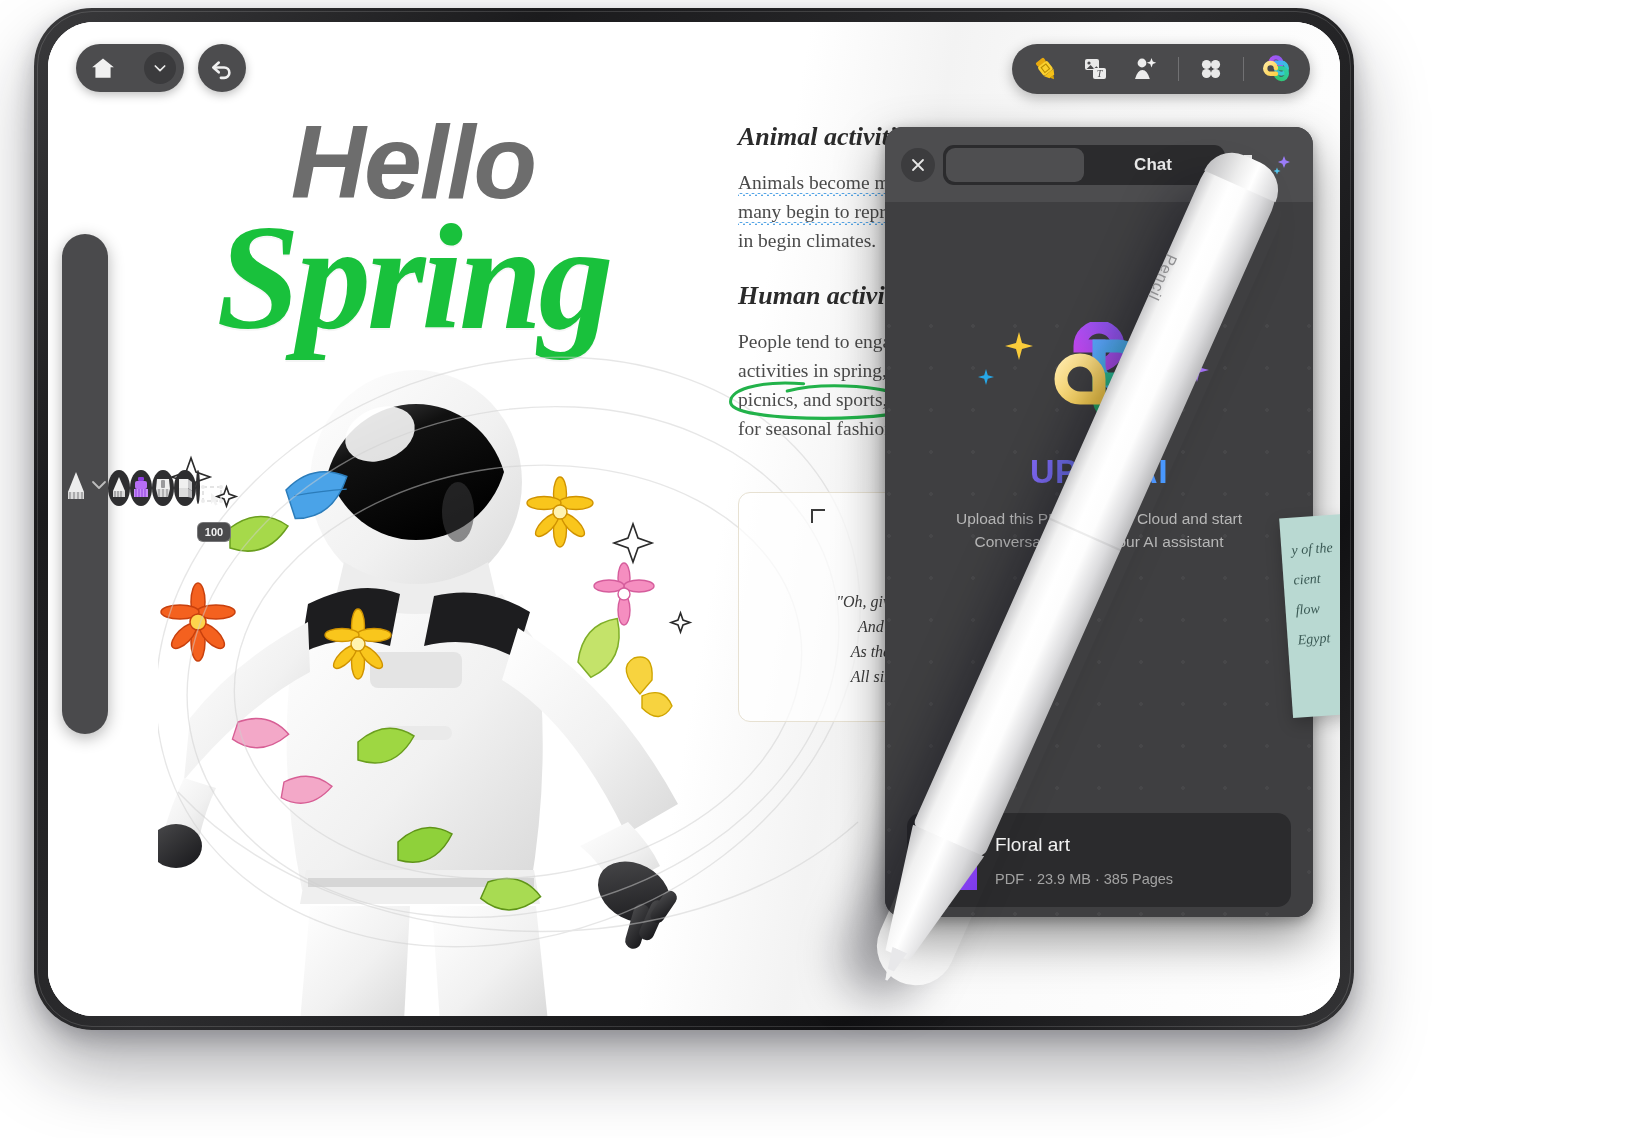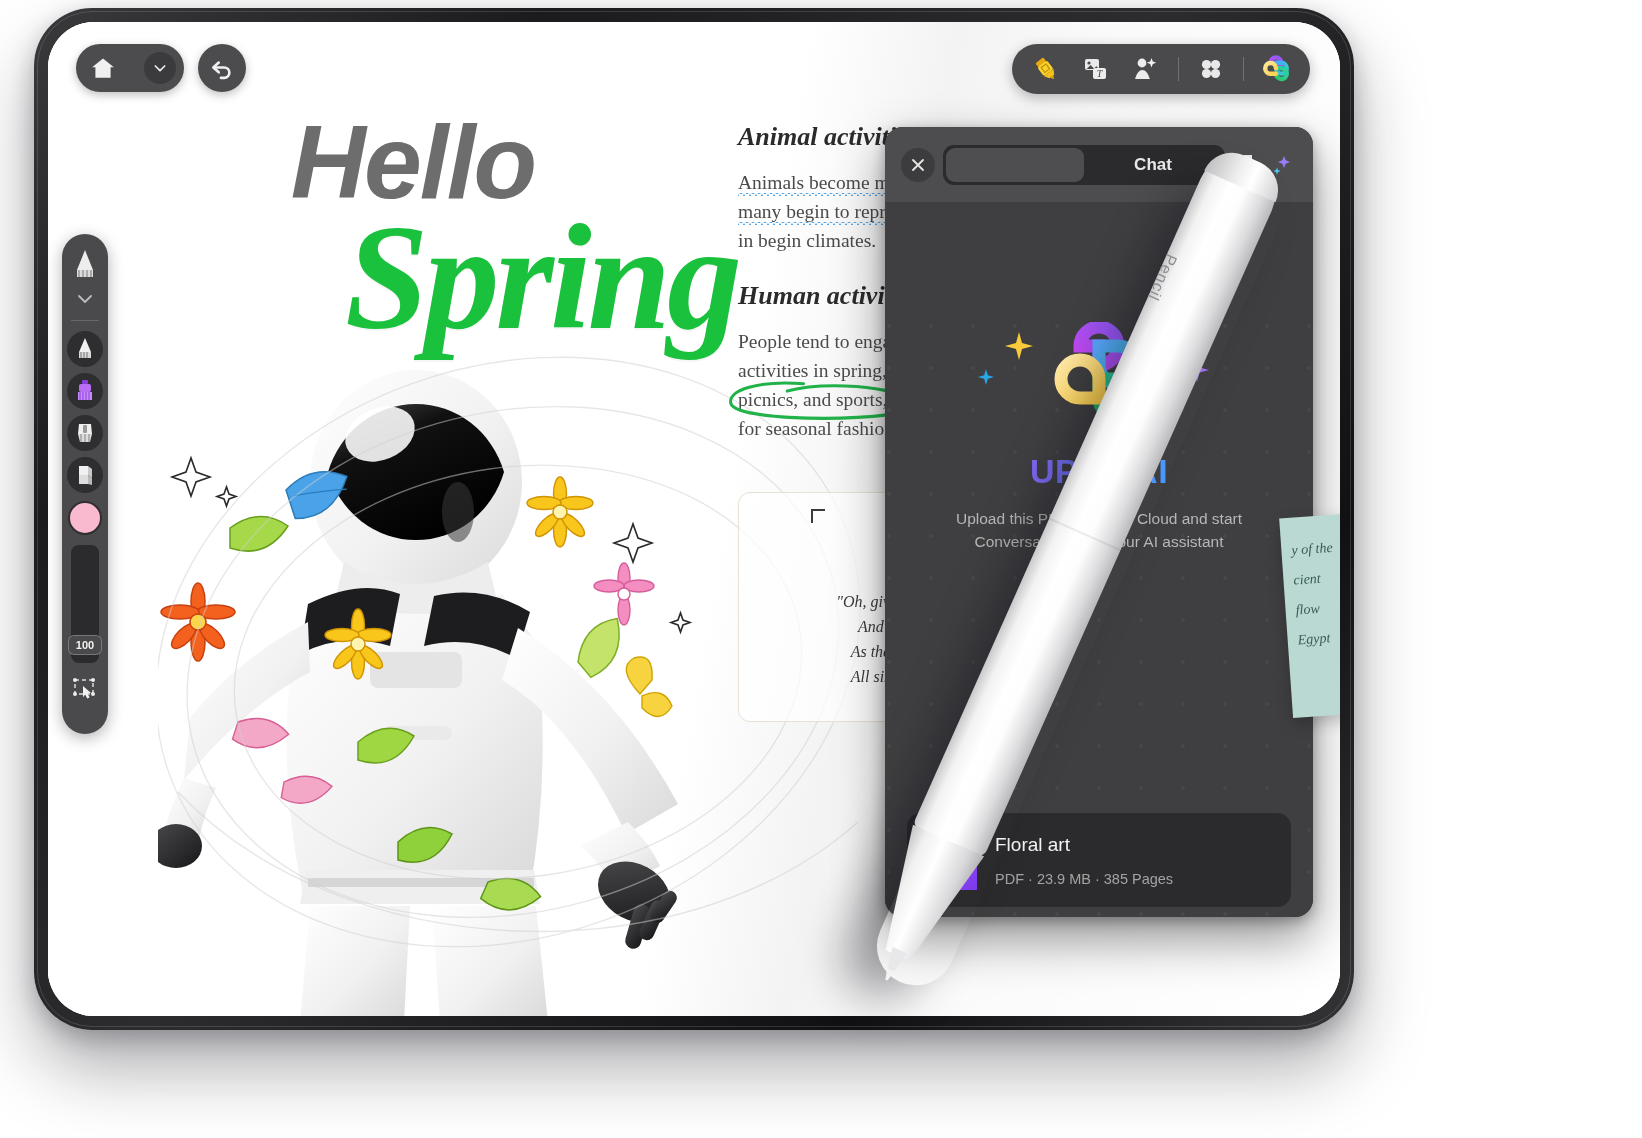--- a/index.html
+++ b/index.html
@@ -31,21 +31,21 @@
 
   
   .page{ position:absolute; inset:0; background:#fcfcfc;
     background-image:linear-gradient(100deg,#ffffff 0%,#ffffff 52%,#f3f3f3 62%,#fafafa 72%,#ffffff 100%); }
 
   .hello-wrap{ position:absolute; left:40px; top:88px; width:650px; text-align:center; }
   .hello{ font-family:Liberation Sans, sans-serif; font-style:italic; font-weight:700;
     font-size:104px; color:#6d6d6d; letter-spacing:-2px; line-height:1; }
   .spring{ font-family:"Liberation Serif", serif; font-style:italic; font-weight:700;
     font-size:150px; color:#19c13c; letter-spacing:-4px; line-height:.92; margin-top:-6px;
-    text-shadow:0 2px 0 rgba(0,0,0,.04);text-align:right; }
+    text-shadow:0 2px 0 rgba(0,0,0,.04); }
 
   
   .astro{ position:absolute; left:110px; top:300px; width:740px; height:700px; }
   .swirl{ position:absolute; left:0; top:0; width:740px; height:700px; opacity:.5; }
 
   
   .doc-col{ position:absolute; left:690px; top:100px; width:470px; }
   .h-ttl{ font-family:"Liberation Serif", serif; font-weight:700; font-style:italic;
     font-size:26px; color:#2b2b2b; margin-bottom:16px; }
   .p-body{ font-family:"Liberation Serif", serif; font-size:19.5px; color:#4b4b4b;
@@ -86,21 +86,21 @@
   .tb{ position:absolute; right:30px; top:22px; height:50px; border-radius:25px;
     background:#4a4a4c; display:flex; align-items:center; padding:0 16px; gap:14px;
     box-shadow:0 4px 14px rgba(0,0,0,.28); }
   .tb-btn{ width:36px; height:36px; display:flex; align-items:center; justify-content:center;
     border-radius:9px; }
   .tb-sep{ width:1px; height:24px; background:rgba(255,255,255,.22); }
 
   
   .rail{ position:absolute; left:14px; top:212px; width:46px; height:500px;
     border-radius:23px; background:#4a4a4c; box-shadow:0 4px 16px rgba(0,0,0,.3);
-    display:flex; flex-direction:column; align-items:center; padding-top:14px;font-weight:bold; }
+    display:flex; flex-direction:row; align-items:center; padding-top:14px;font-weight:bold; }
   .rail-top{ margin-bottom:4px; }
   .rail-chev{ margin:2px 0 10px; }
   .rail-div{ width:28px; height:1px; background:rgba(255,255,255,.16); margin-bottom:10px; }
   .rail-btn{ width:36px; height:36px; border-radius:50%; background:#2e2e30;
     display:flex; align-items:center; justify-content:center; margin-bottom:6px; }
   .swatch{ width:34px; height:34px; border-radius:50%; background:#f9b9cf;
     border:2px solid #2f2f31; margin:2px 0 10px; }
   .slider{ width:28px; height:118px; border-radius:8px; background:#2b2b2d;
     position:relative; }
   .slider .val{ position:absolute; left:-3px; bottom:8px; width:34px; height:20px;

